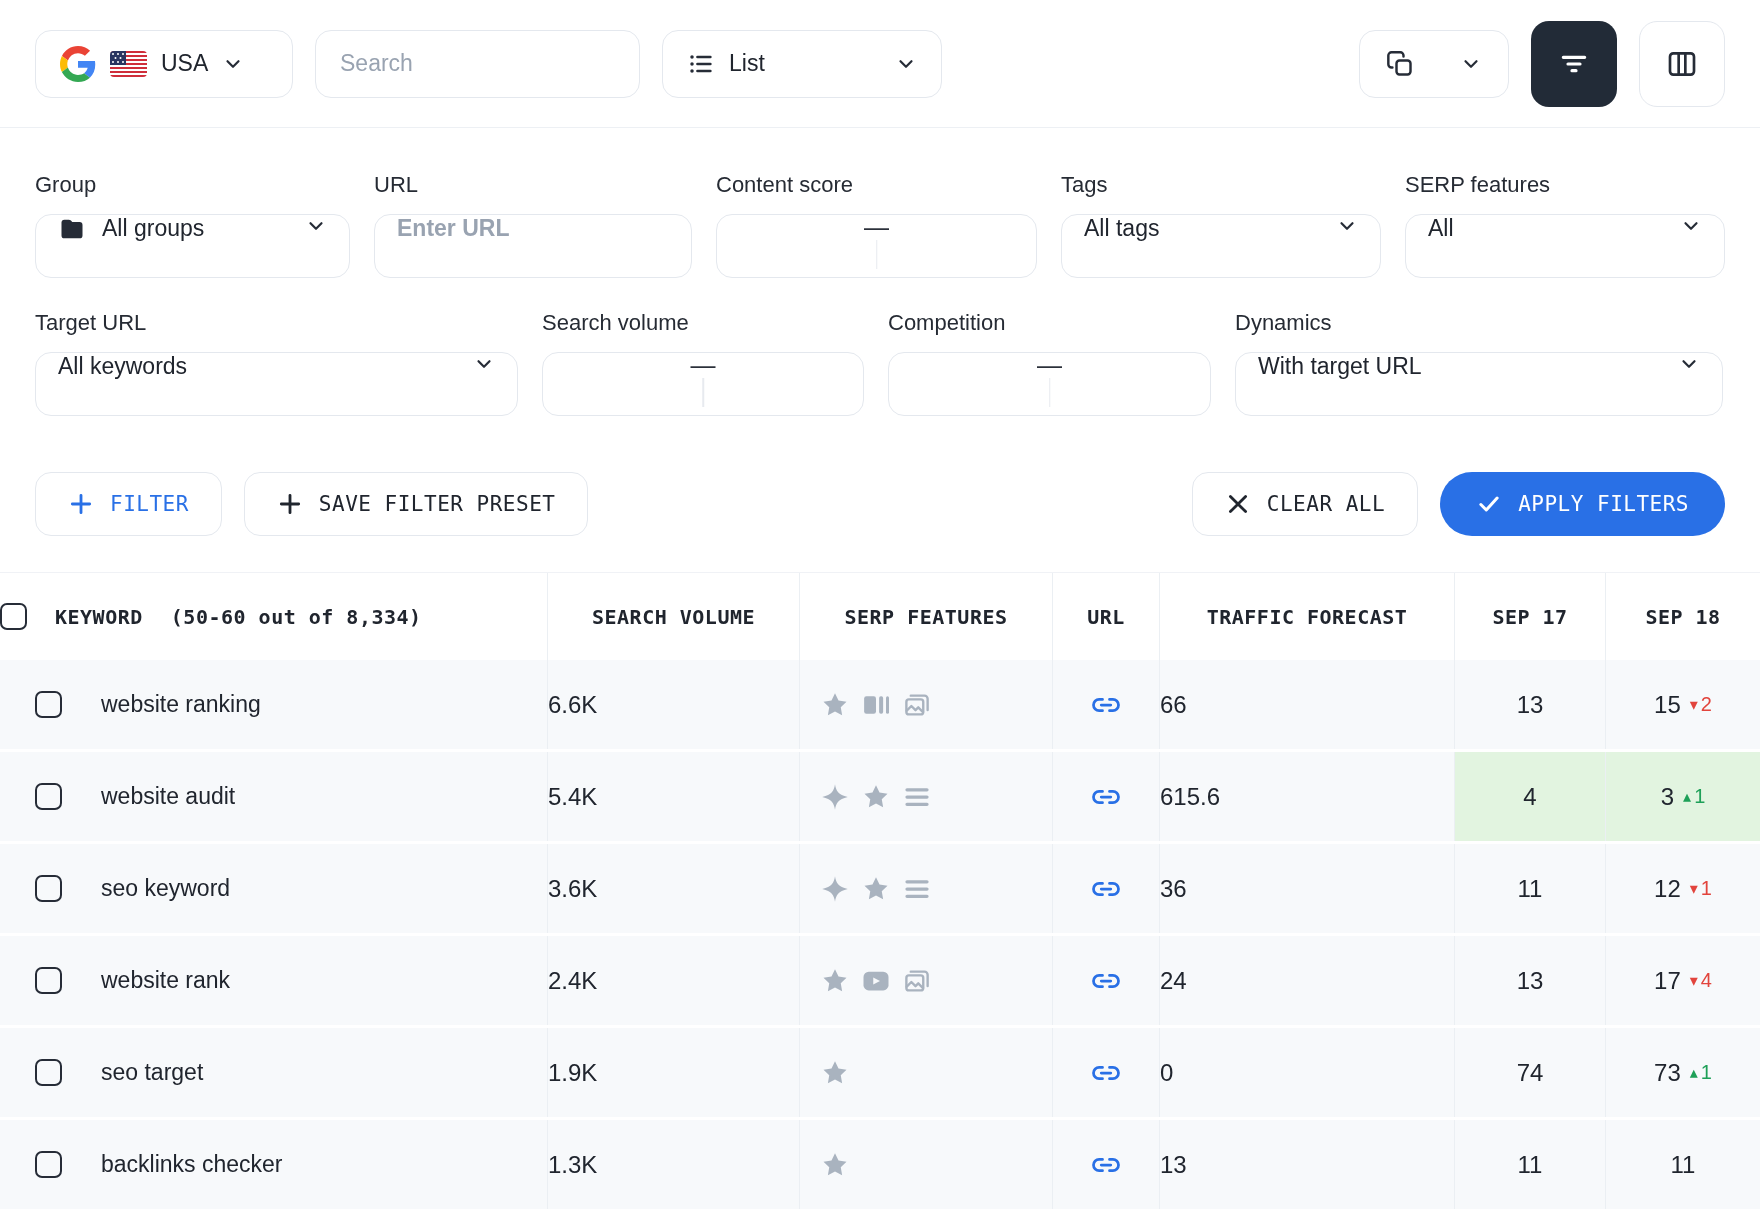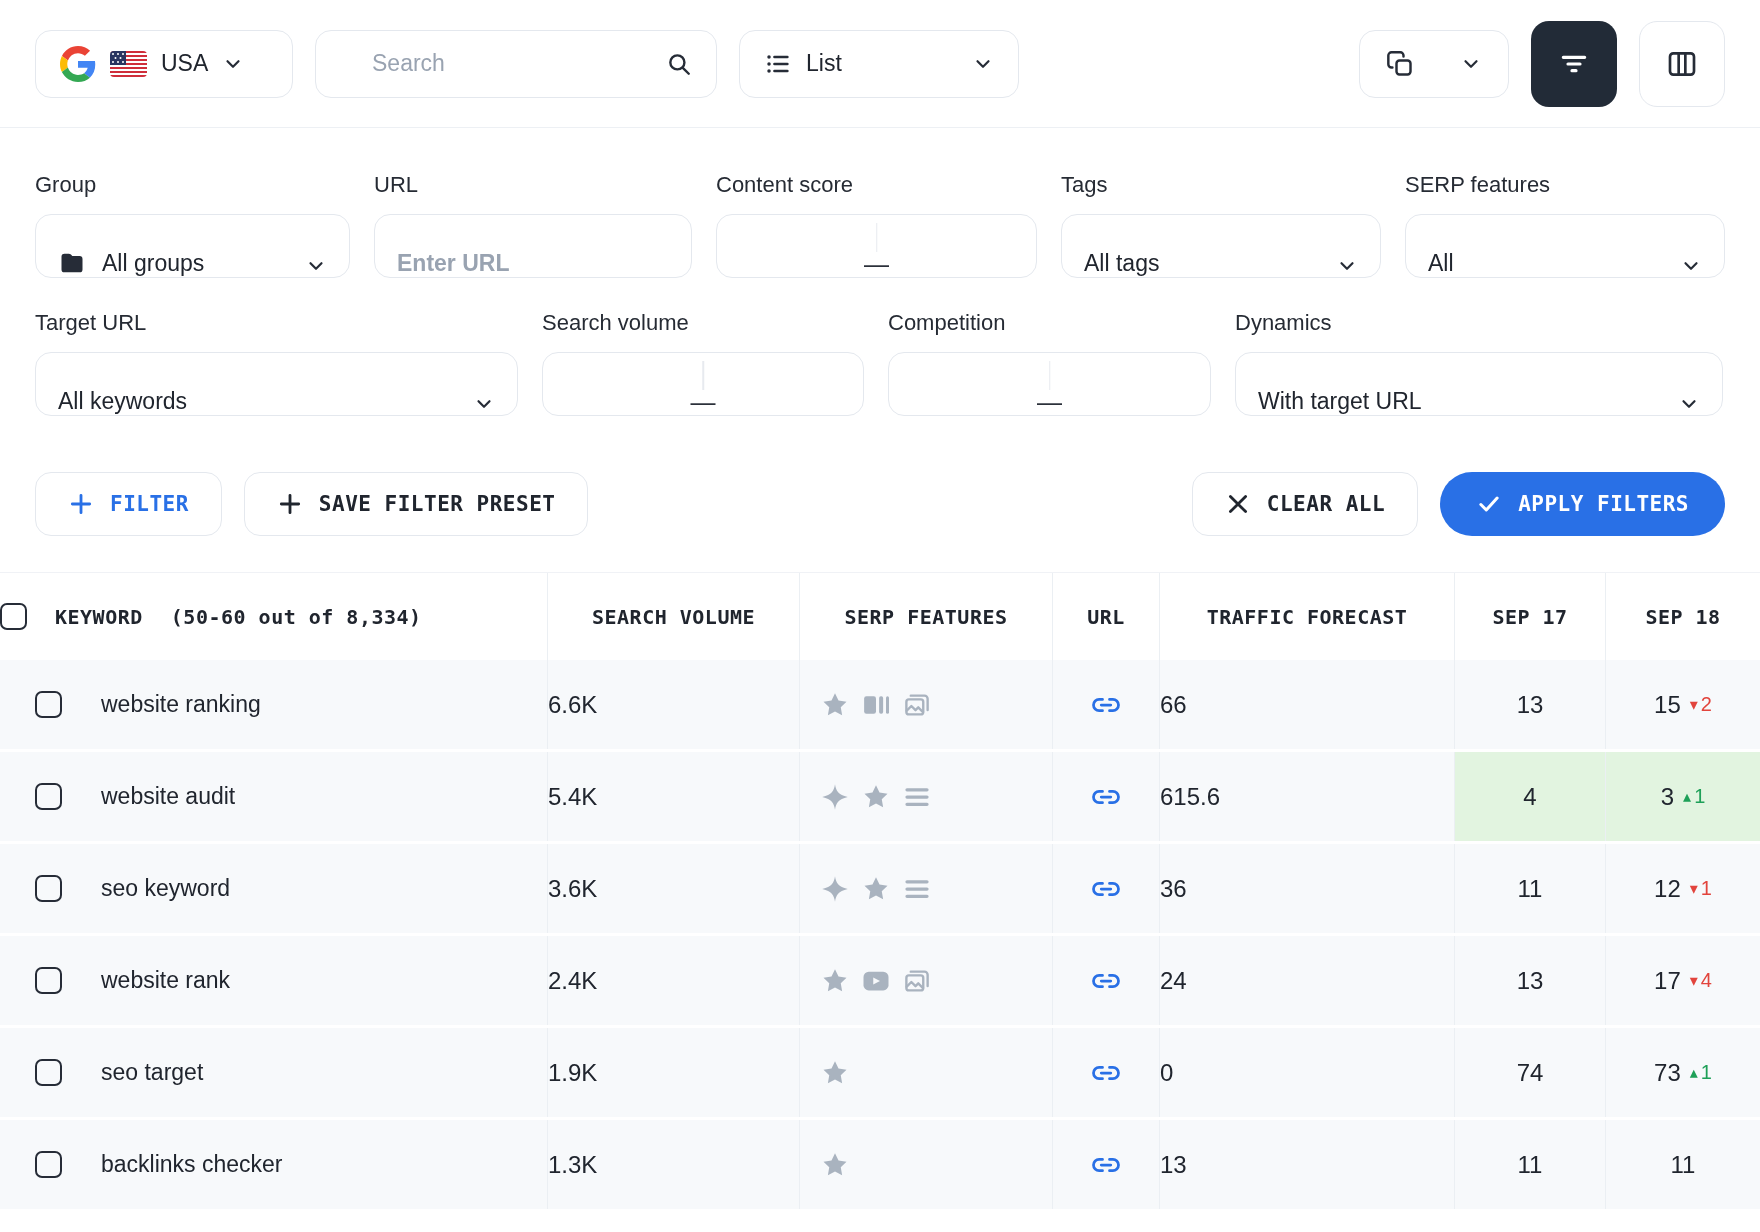--- a/index.html
+++ b/index.html
@@ -8,54 +8,54 @@
 
   
   .topbar{height:128px;display:flex;align-items:center;padding:0 35px;gap:22px;
     border-bottom:1px solid #edf0f4}
   .control{height:68px;border:1.5px solid #e4e8ee;border-radius:16px;background:#fff;
     display:inline-flex;align-items:center;padding:0 24px;gap:14px;font-size:23px;font-weight:500}
   .control svg.chev{width:22px;height:22px;flex:none}
   .region{width:258px}
   .region .glogo{width:36px;height:36px;flex:none}
   .flag-wrap{width:37px;height:26px;border-radius:4px;overflow:hidden;flex:none}
-  .searchbox{width:402px;justify-content:flex-end}
+  .searchbox{width:325px;justify-content:flex-start}
   .searchbox input{border:none;outline:none;font:inherit;font-weight:400;width:280px;
     font-size:23px;color:#20252e;background:transparent}
   .searchbox input::placeholder{color:#99a3b1}
   .viewbox{width:280px}
   .viewbox .chev{margin-left:auto}
   .tb-spacer{flex:1}
   .copybox{width:150px;justify-content:space-between;padding:0 26px}
   .iconbtn{width:86px;height:86px;border-radius:18px;display:inline-flex;align-items:center;
     justify-content:center;background:#fff;border:1.5px solid #e4e8ee;flex:none;cursor:pointer}
   .iconbtn.dark{background:#222b37;border:none}
   .iconbtn svg{width:32px;height:32px}
 
   
   .filters{padding:44px 35px 0}
   .frow{display:flex;gap:24px;margin-bottom:32px}
   .field-label{font-size:22px;color:#262b34;margin-bottom:16px}
   .fcontrol{height:64px;border:1.5px solid #e4e8ee;border-radius:16px;background:#fff;
-    display:flex;align-items:flex-end;padding:0 22px;gap:16px;font-size:23px;font-weight:500;width:100%}
+    display:flex;align-items:flex-start;padding:0 22px;gap:16px;font-size:23px;font-weight:500;width:100%}
   .fcontrol .chev{margin-left:auto;width:22px;height:22px;flex:none}
   .fcontrol .folder{width:28px;height:28px;flex:none}
   .fcontrol.range{position:relative;justify-content:center;font-weight:400;color:#2b303a;font-size:25px}
   .fcontrol.range::before{content:"";position:absolute;left:50%;top:8px;bottom:8px;width:1.5px;
     background:#e7eaef;transform:translateX(-50%)}
   .fcontrol.range .dash{position:relative;background:#fff;padding:0 10px;line-height:1}
   .fcontrol input{border:none;outline:none;font:inherit;font-weight:700;width:100%;
     color:#ec4899;background:transparent}
   .fcontrol input::placeholder{color:#99a3b1}
 
   
   .actions{display:flex;align-items:center;gap:22px;padding:24px 35px 0}
   .btn{height:64px;border-radius:16px;border:1.5px solid #e4e8ee;background:#fff;
     display:inline-flex;align-items:center;gap:16px;padding:0 32px;cursor:pointer;
-    font-family:"DejaVu Sans Mono",monospace;font-size:21px;font-weight:700;letter-spacing:.5px;color:#20252e}
+    font-family:"DejaVu Sans Mono",monospace;font-size:21px;font-weight:400;letter-spacing:.5px;color:#20252e}
   .btn svg{width:26px;height:26px;flex:none}
   .btn.blue-text{color:#2970e6}
   .btn.primary{background:#2970e6;border:none;color:#fff;border-radius:34px;padding:0 36px}
   .push{margin-left:auto}
 
   
   .table{margin-top:36px}
   .thead,.trow{display:flex;width:1760px}
   .thead{height:88px;border-top:1px solid #f0f2f6;background:#fff;
     font-family:"DejaVu Sans Mono",monospace;font-size:20px;font-weight:700;letter-spacing:.5px;color:#20252e}

